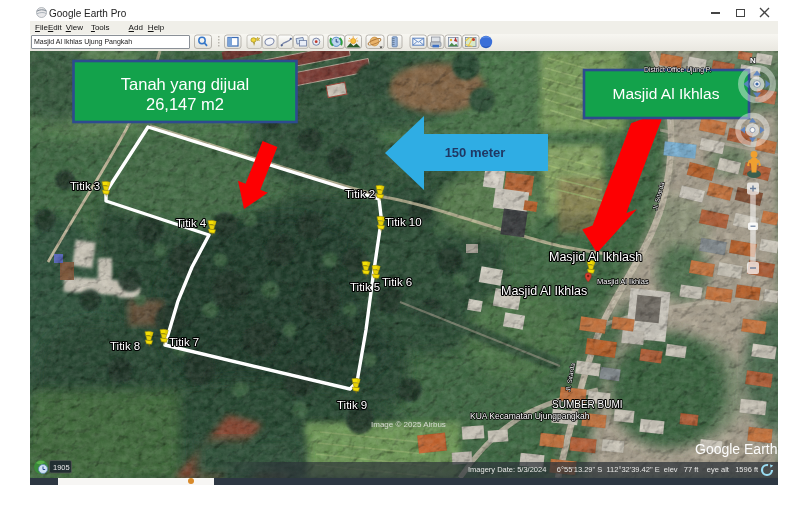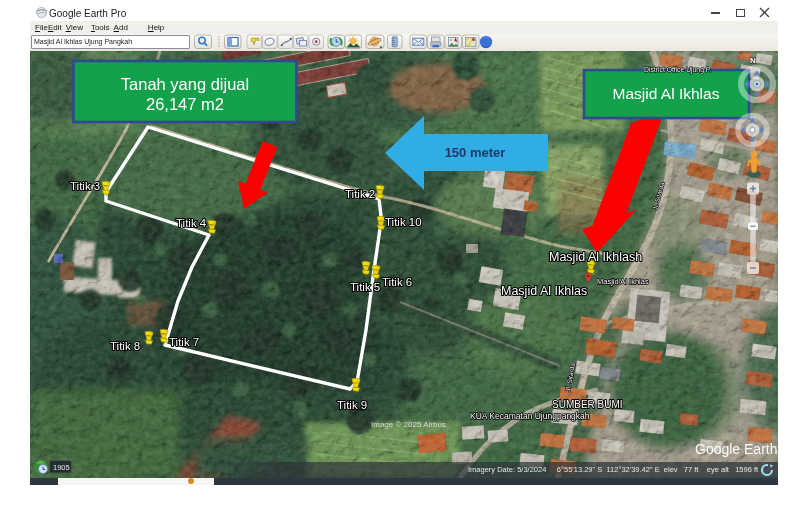--- a/index.html
+++ b/index.html
@@ -22,21 +22,21 @@
 <div class="abs" style="left:711px;top:12px;width:9px;height:1.6px;background:#444;"></div>
 
 <div class="abs" style="left:736px;top:8.5px;width:7px;height:6.5px;border:1.3px solid #444;"></div>
 
 <svg class="abs" style="left:759px;top:7px;" width="11" height="11" viewBox="0 0 11 11">
     <path d="M1,1 L10,10 M10,1 L1,10" stroke="#444" stroke-width="1.3"></path>
   </svg>
 
 <div class="abs" style="left:30px;top:21px;width:748px;height:13px;background:#f0efe9;border-bottom:1px solid #e2e0da;"></div>
 
-<div class="abs" style="left:35px;top:23px;font-size:8px;color:#111;"><span style=""><u>F</u>ile</span><span style="margin-right:4px;"><u>E</u>dit</span><span style="margin-right:8px;text-align:center;"><u>V</u>iew</span><span style="margin-right:4px;"><u>T</u>ools</span><span style="margin-right:20px;"><u>A</u>dd</span><span><u>H</u>elp</span></div>
+<div class="abs" style="left:35px;top:23px;font-size:8px;color:#111;"><span style=""><u>F</u>ile</span><span style="margin-right:4px;"><u>E</u>dit</span><span style="margin-right:8px;text-align:center;"><u>V</u>iew</span><span style="margin-right:19px;"><u>T</u>ools</span><span style="margin-right:5px;"><u>A</u>dd</span><span><u>H</u>elp</span></div>
 
 <div class="abs" style="left:30px;top:34px;width:748px;height:17px;background:linear-gradient(#f7f6f1,#e9e7e0);border-bottom:1px solid #c6c3bc;"></div>
 
 <div class="abs" style="left:31px;top:35px;width:157px;height:12px;background:#fff;border:1px solid #8a9097;border-radius:1px;"></div>
 
 <div class="abs" style="left:34px;top:38px;font-size:7px;color:#222;">Masjid Al Ikhlas Ujung Pangkah</div>
 
 <svg class="abs" style="left:190px;top:33px;" width="310" height="18" viewBox="190 33 310 18">
   <defs>
     <linearGradient id="btn" x1="0" y1="0" x2="0" y2="1">

